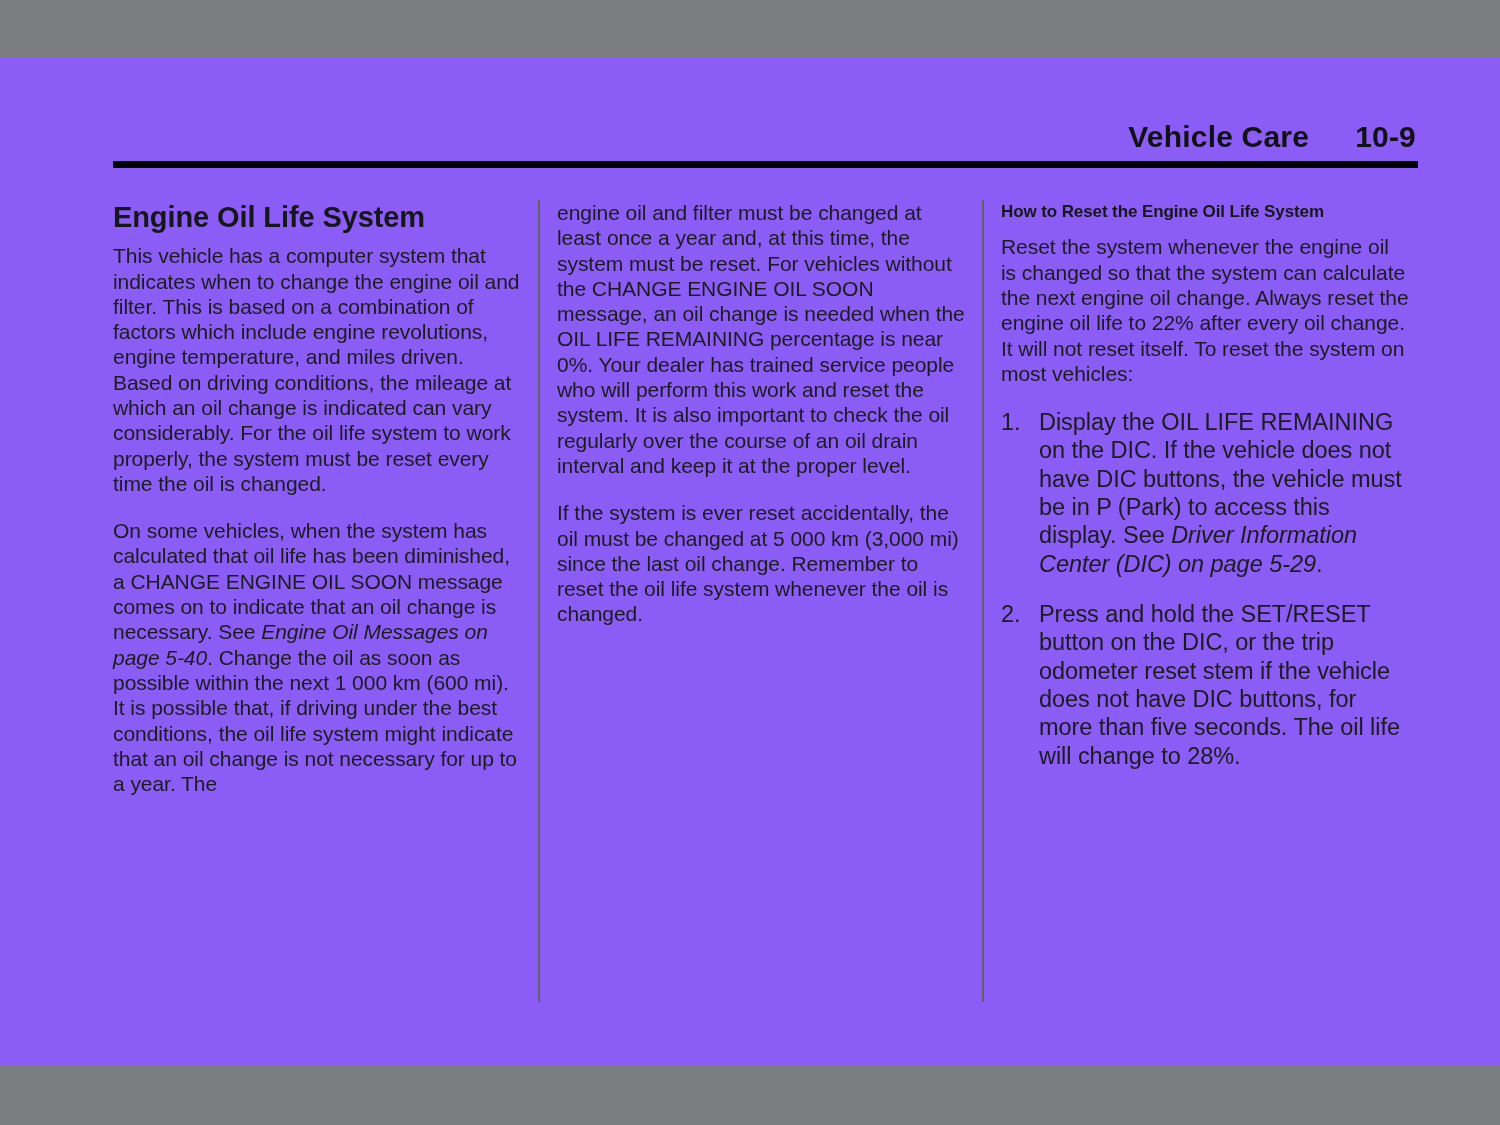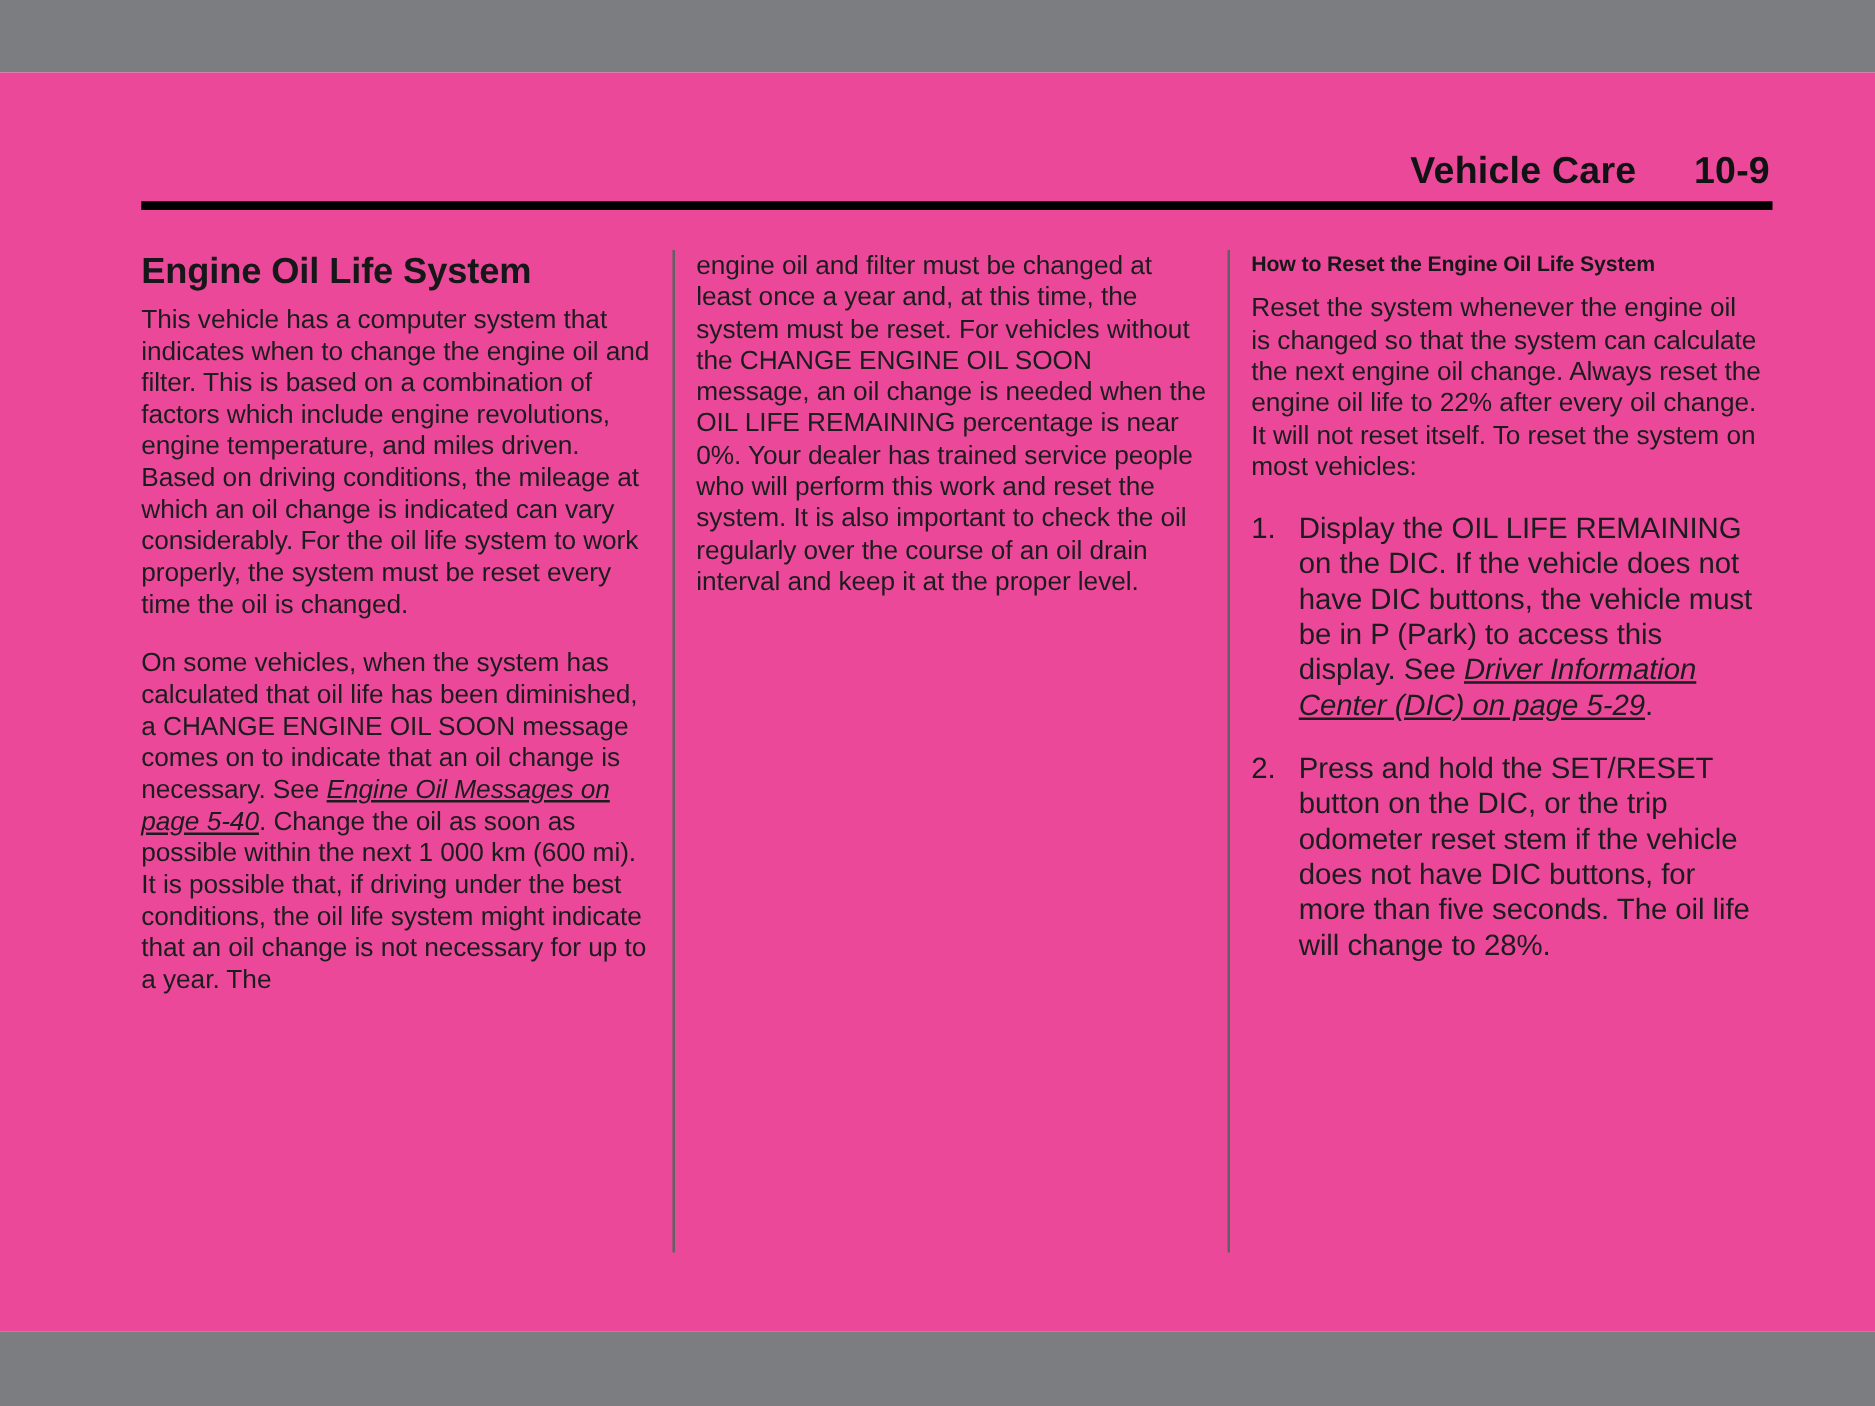--- a/index.html
+++ b/index.html
@@ -29,21 +29,21 @@
     top: 1065px;
     height: 60px;
   }
 
   .page {
     position: absolute;
     left: 0;
     top: 58px;
     width: 1500px;
     height: 1007px;
-    background: #ec4899;
+    background: #8b5cf6;
   }
 
   
   .header {
     position: absolute;
     left: 113px;
     top: 62px;
     width: 1305px;
   }
   .header-row {
@@ -124,21 +124,20 @@
     font-size: 21px;
     line-height: 1.205;
     color: #1b1c1e;
     letter-spacing: -0.05px;
   }
   p.body:last-child {
     margin-bottom: 0;
   }
   p.body i, span.ital {
     font-style: italic;
-    text-decoration: underline;
   }
 
   ol.steps {
     margin: 0;
     padding: 0;
     list-style: none;
   }
   ol.steps li {
     display: flex;
     margin-bottom: 22px;
@@ -181,20 +180,21 @@
       <p class="body">This vehicle has a computer system that indicates when to change the engine oil and filter. This is based on a combination of factors which include engine revolutions, engine temperature, and miles driven. Based on driving conditions, the mileage at which an oil change is indicated can vary considerably. For the oil life system to work properly, the system must be reset every time the oil is changed.</p>
       <p class="body"><span>On some vehicles, when the system has calculated that oil life has been diminished, a CHANGE ENGINE OIL SOON message comes on to indicate that an oil change is necessary. See </span><span class="ital">Engine Oil Messages on page 5-40</span><span>. Change the oil as soon as possible within the next 1 000 km (600 mi). It is possible that, if driving under the best conditions, the oil life system might indicate that an oil change is not necessary for up to a year. The</span></p>
     </div>
 
     <div class="col-gap">
       <div class="divider"></div>
     </div>
 
     <div class="col">
       <p class="body">engine oil and filter must be changed at least once a year and, at this time, the system must be reset. For vehicles without the CHANGE ENGINE OIL SOON message, an oil change is needed when the OIL LIFE REMAINING percentage is near 0%. Your dealer has trained service people who will perform this work and reset the system. It is also important to check the oil regularly over the course of an oil drain interval and keep it at the proper level.</p>
+      <p class="body">If the system is ever reset accidentally, the oil must be changed at 5 000 km (3,000 mi) since the last oil change. Remember to reset the oil life system whenever the oil is changed.</p>
     </div>
 
     <div class="col-gap">
       <div class="divider"></div>
     </div>
 
     <div class="col">
       <h2 class="sub-title top">How to Reset the Engine Oil Life System</h2>
       <p class="body">Reset the system whenever the engine oil is changed so that the system can calculate the next engine oil change. Always reset the engine oil life to 22% after every oil change. It will not reset itself. To reset the system on most vehicles:</p>
       <ol class="steps">

